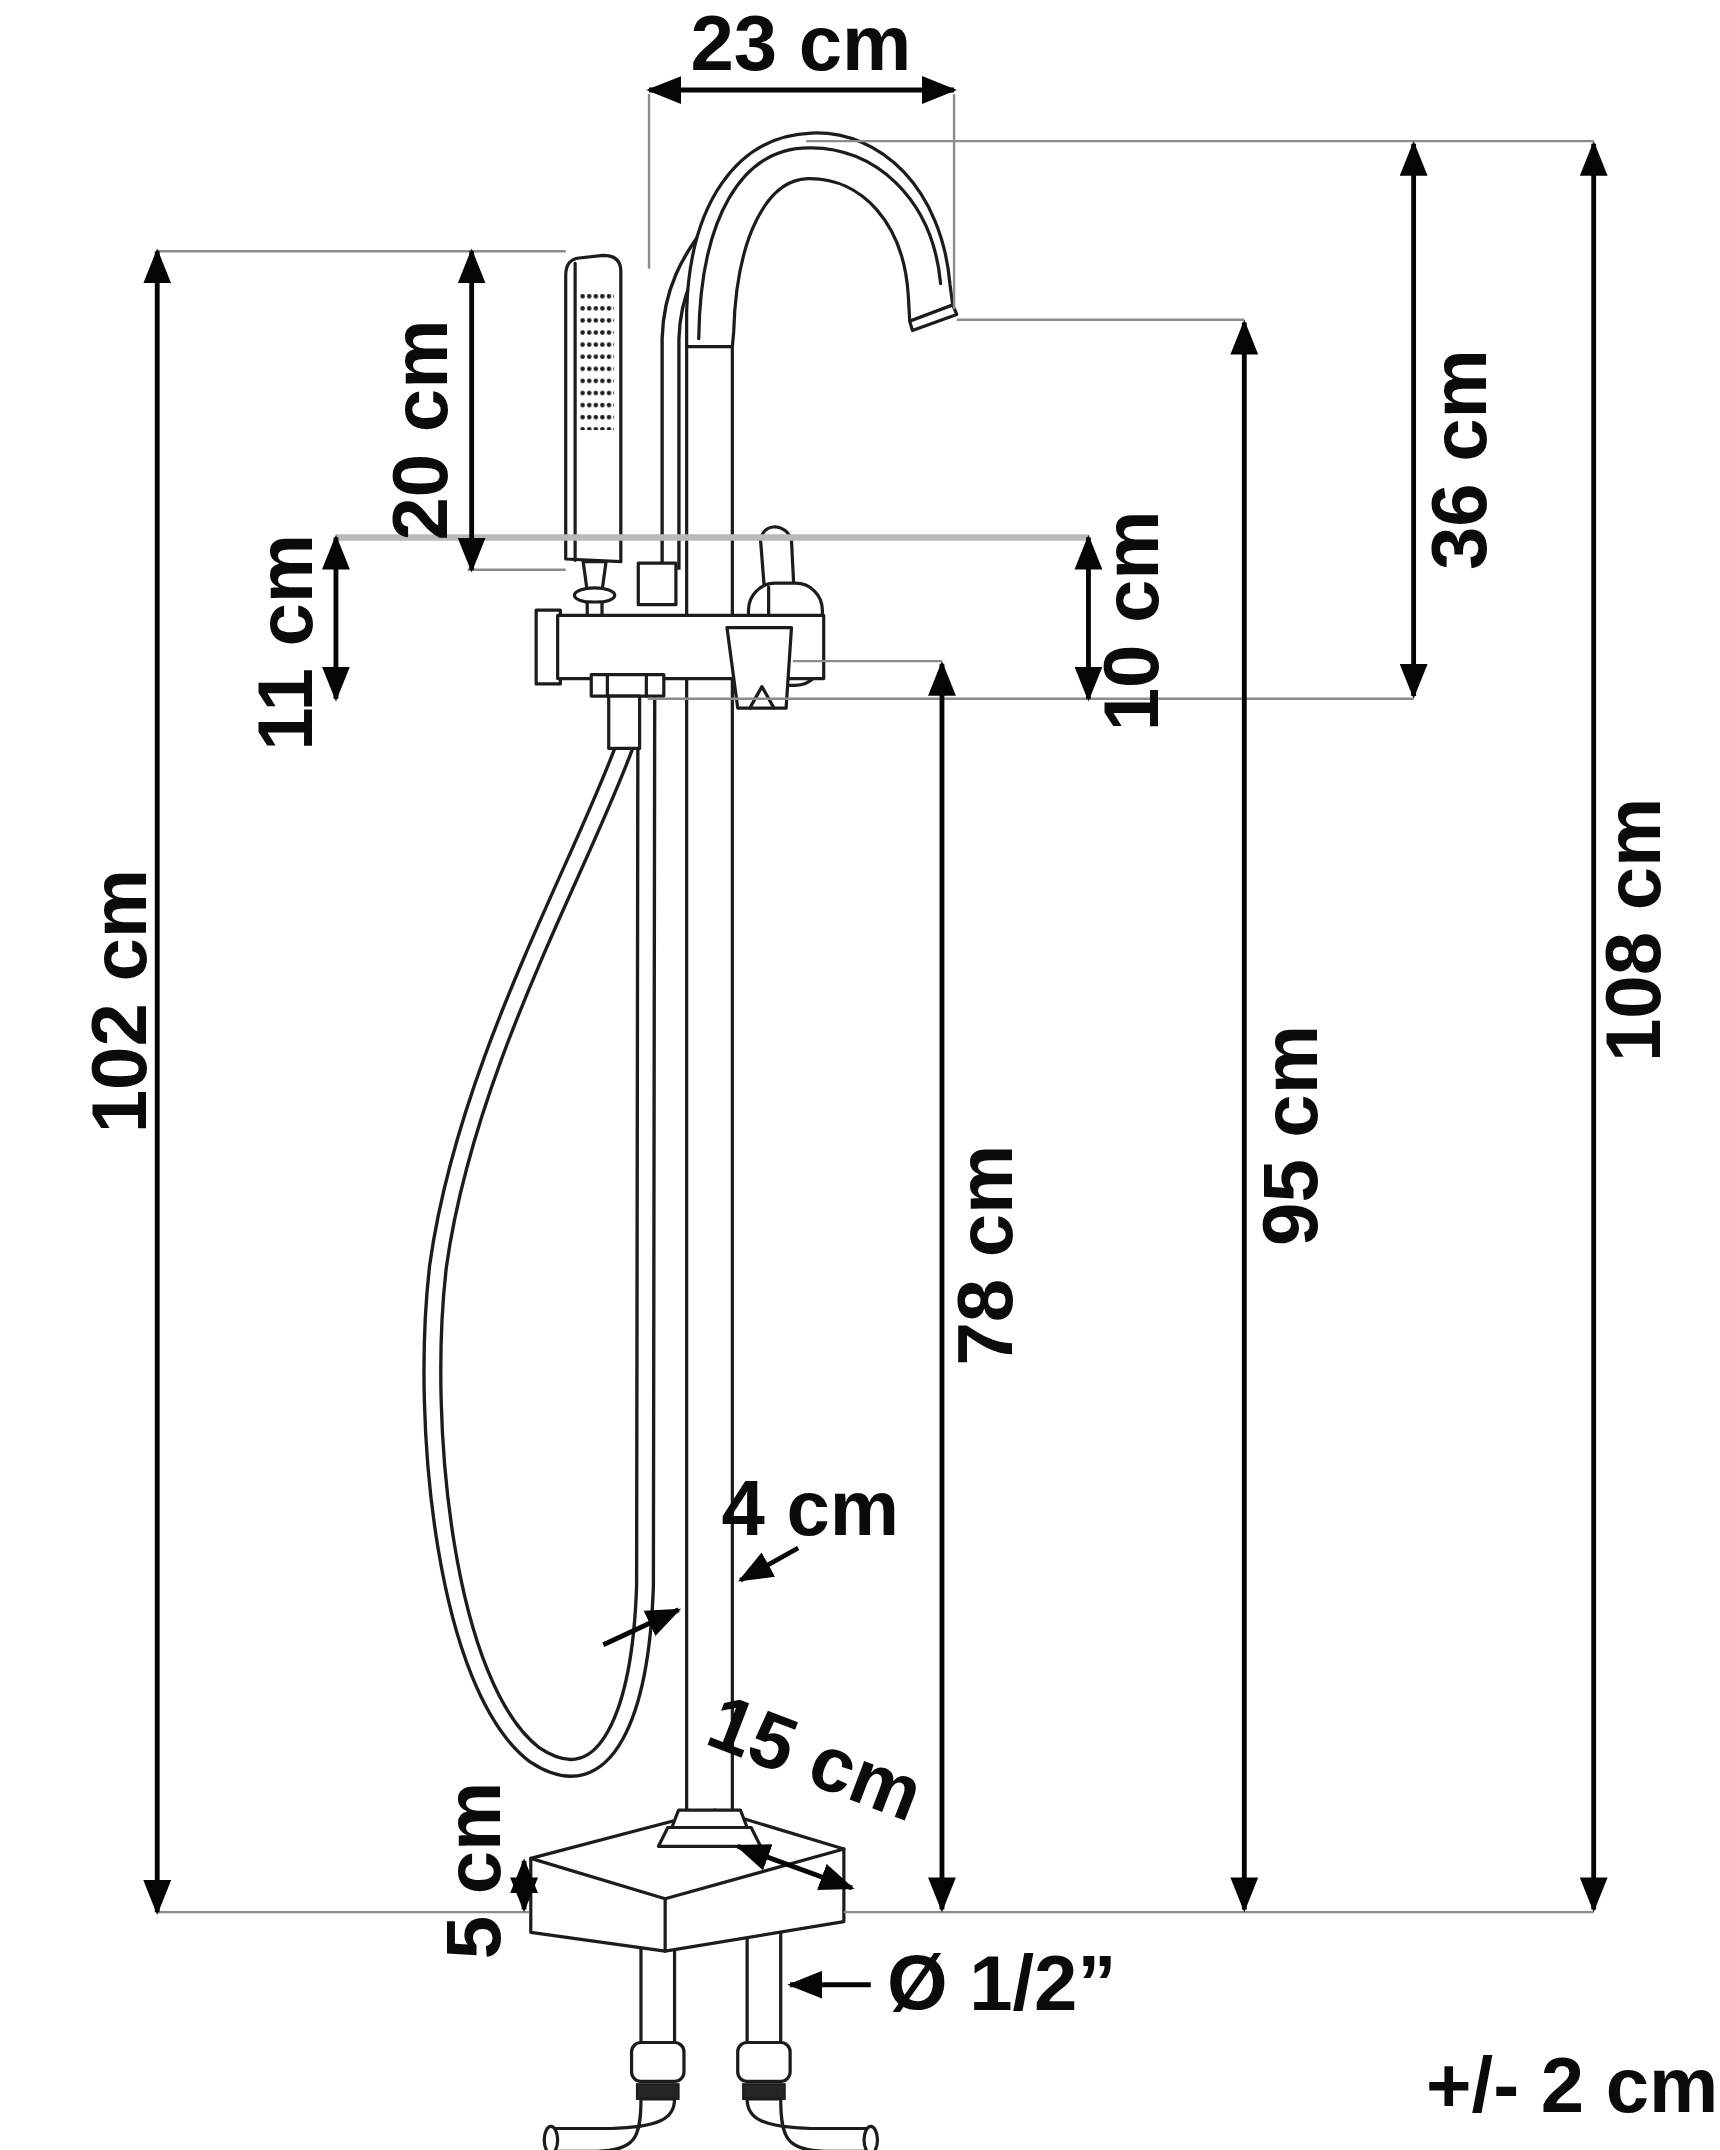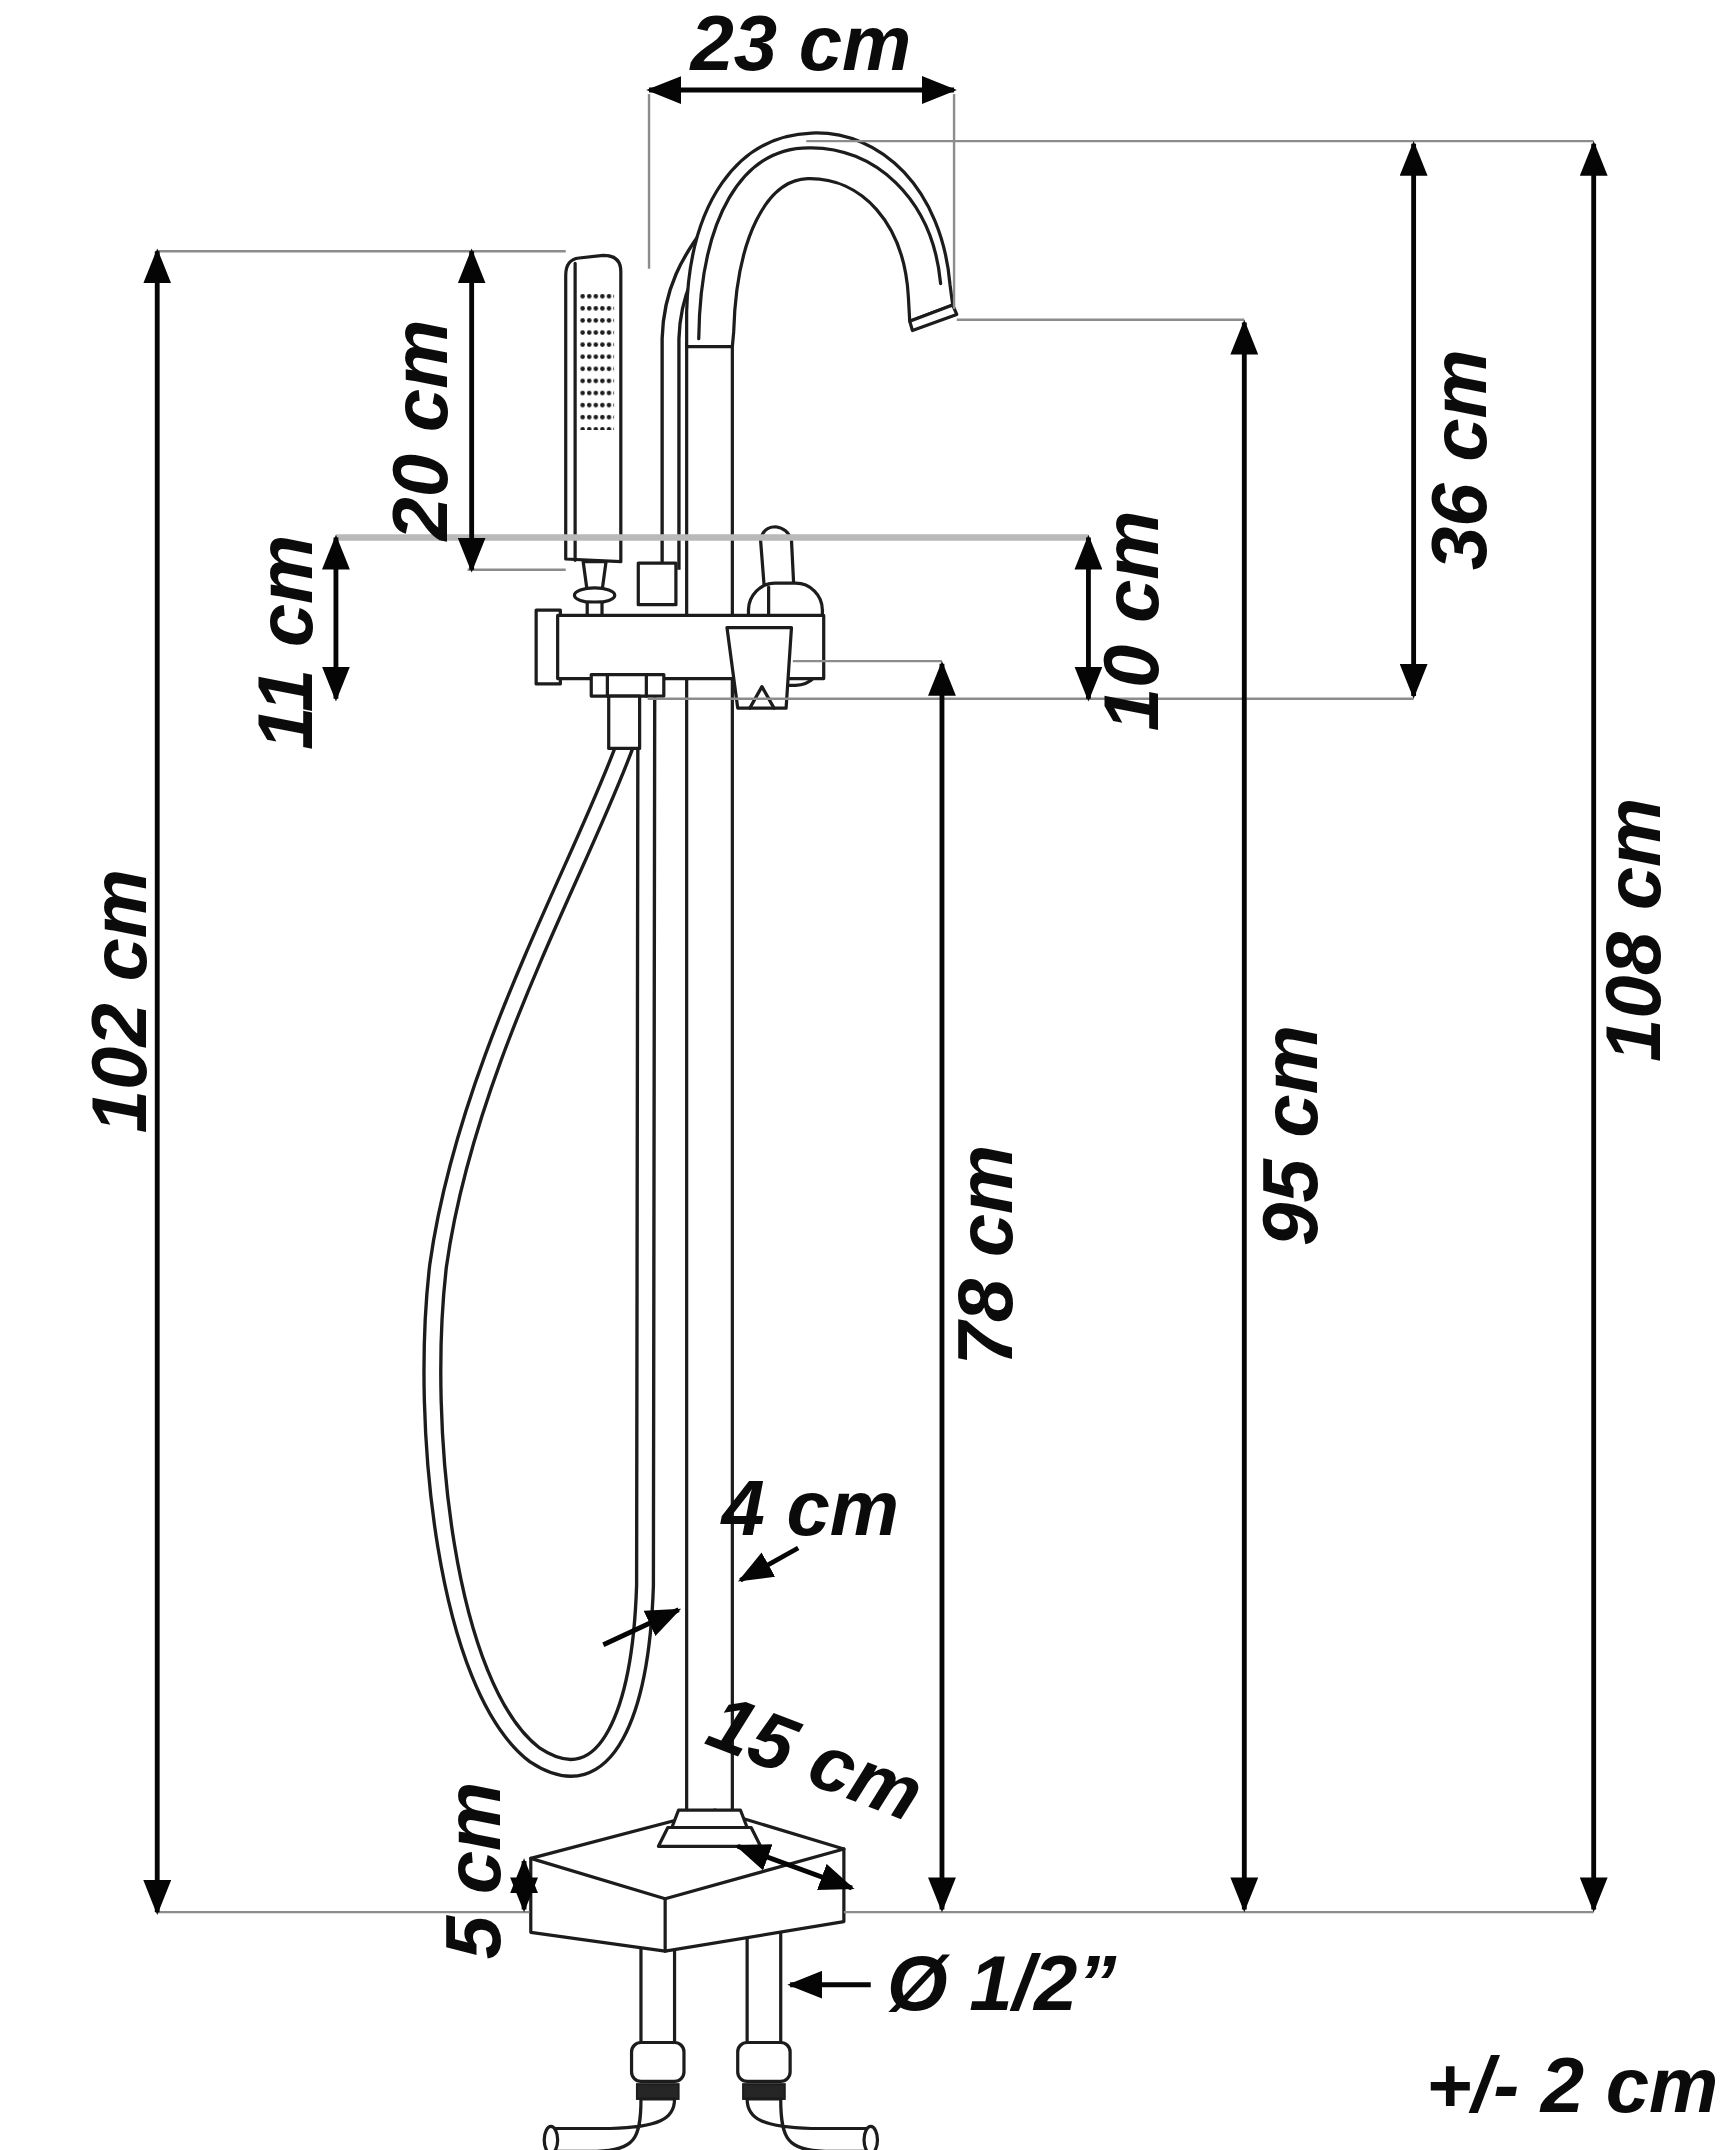--- a/index.html
+++ b/index.html
@@ -1,16 +1,16 @@
 <!DOCTYPE html>
 <html style="font-size:10.8px"><head>
 <meta charset="utf-8">
 <style>
   html,body{margin:0;padding:0;background:#ffffff;}
-  .stage{width:100vw;height:125vw;max-height:100vh;position:relative;font-style:italic;}
+  .stage{width:100vw;height:125vw;max-height:100vh;position:relative;}
   svg{display:block;width:100%;height:100%;}
   .dim-label{
     font-family:"Liberation Sans","DejaVu Sans",sans-serif;
     font-weight:bold;
     font-size:58px;
     fill:#0b0b0b;
   }
   .art{stroke:#1c1c1c;stroke-width:2.4;fill:none;stroke-linejoin:round;stroke-linecap:round;}
   .artf{stroke:#1c1c1c;stroke-width:2.4;fill:#ffffff;stroke-linejoin:round;}
   .ref{stroke:#8c8c8c;stroke-width:1.8;fill:none;}

